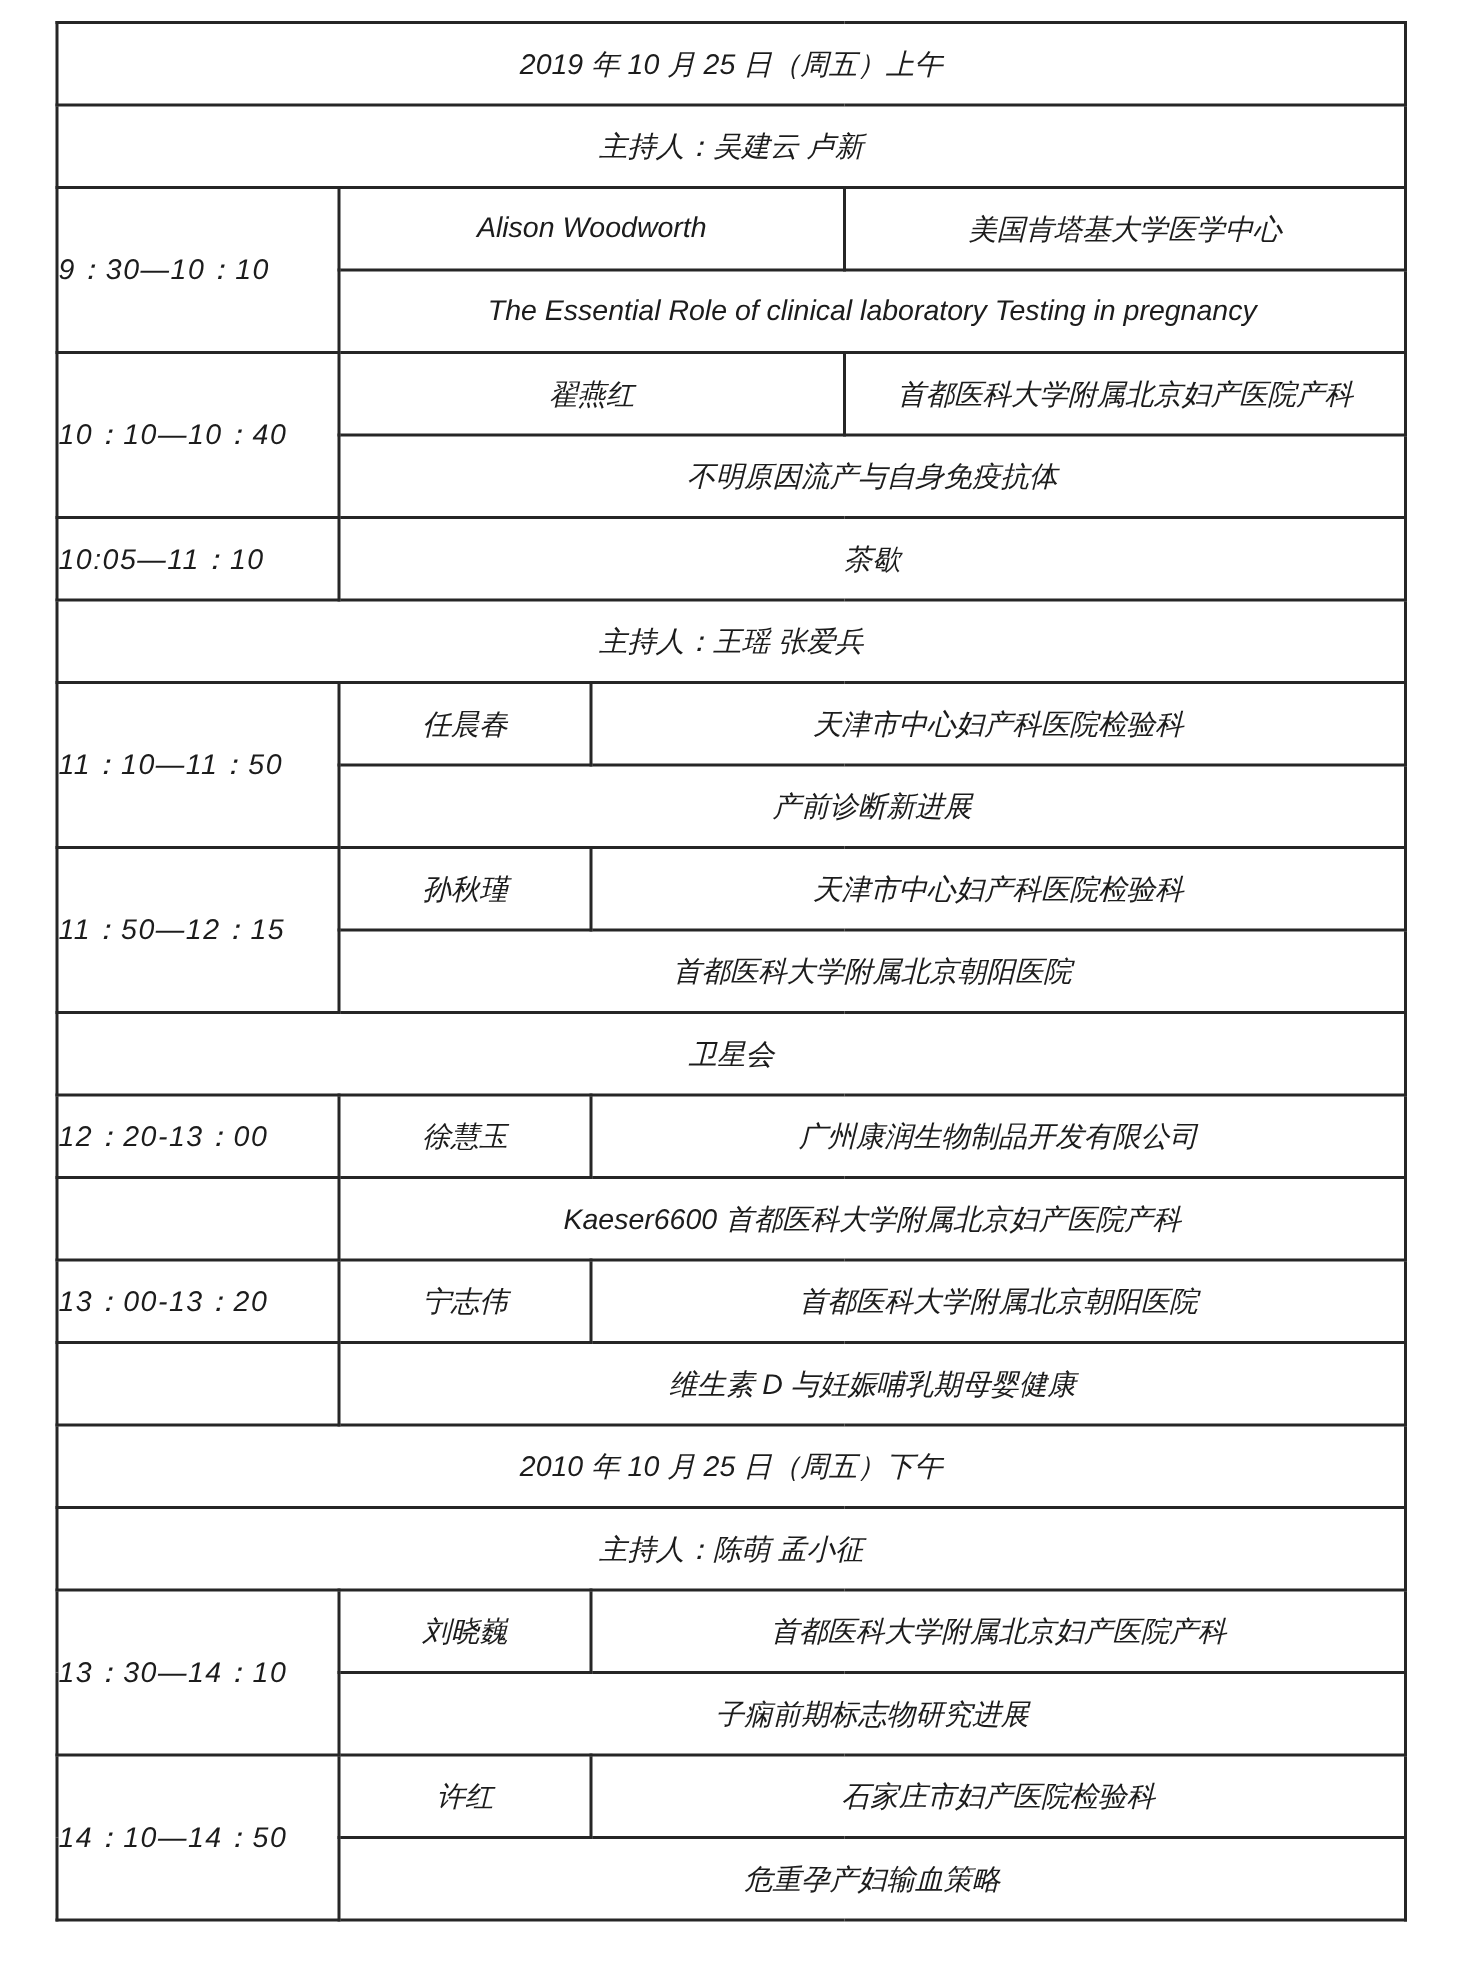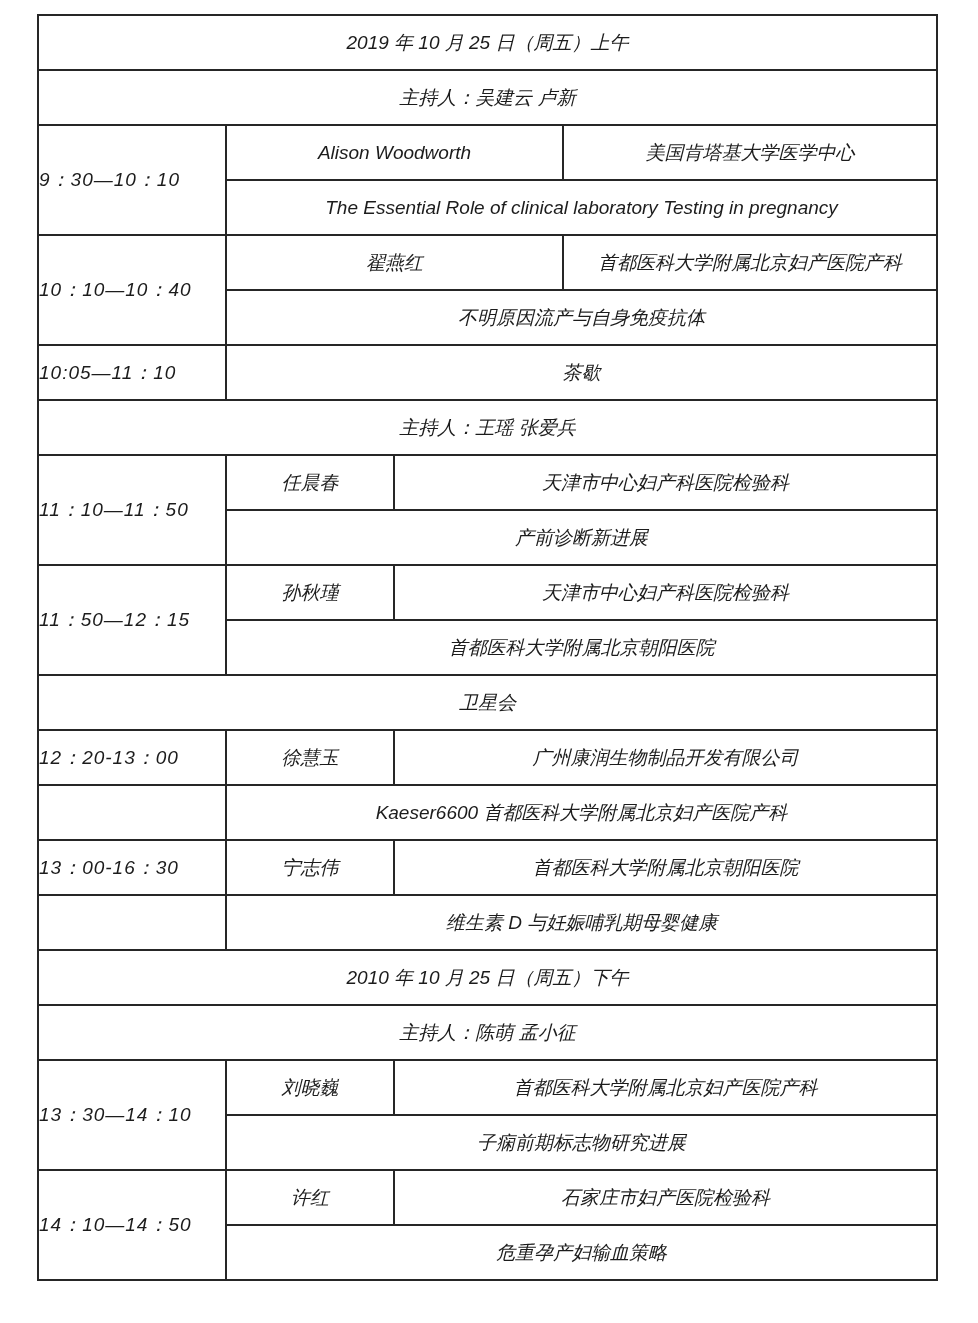--- a/index.html
+++ b/index.html
@@ -110,21 +110,21 @@
         <td class="time">12：20-13：00</td>
         <td class="left">徐慧玉</td>
         <td class="left" colspan="2">广州康润生物制品开发有限公司</td>
       </tr>
       <tr class="r">
         <td class="time"></td>
         <td class="left" colspan="3">Kaeser6600 首都医科大学附属北京妇产医院产科</td>
       </tr>
 
       <tr class="r">
-        <td class="time">13：00-16：30</td>
+        <td class="time">13：00-13：20</td>
         <td class="left">宁志伟</td>
         <td class="left" colspan="2">首都医科大学附属北京朝阳医院</td>
       </tr>
       <tr class="r">
         <td class="time"></td>
         <td class="left" colspan="3">维生素 D 与妊娠哺乳期母婴健康</td>
       </tr>
 
       <tr class="r">
         <td class="center" colspan="4">2010 年 10 月 25 日（周五）下午</td>

